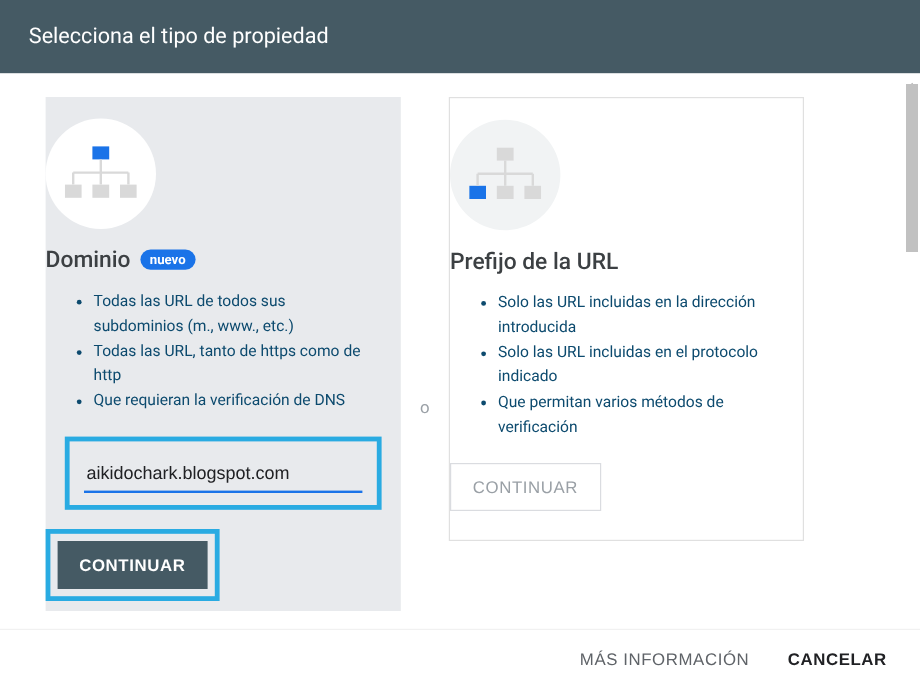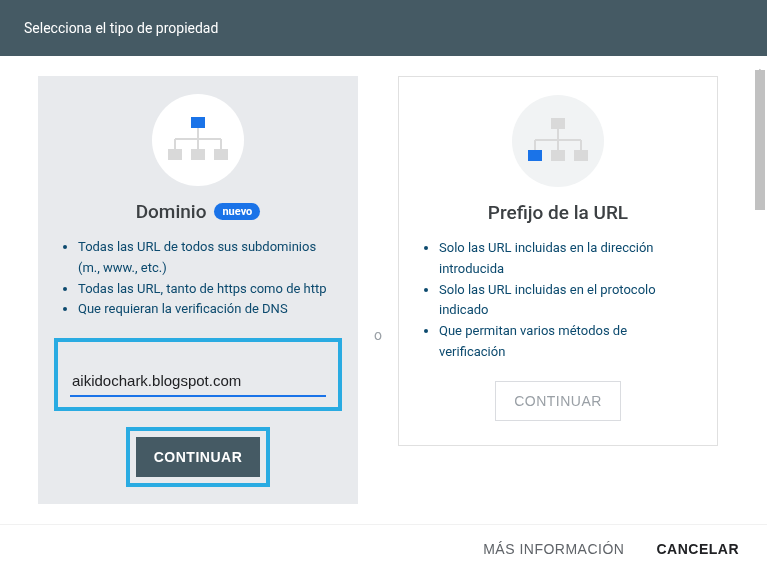--- a/index.html
+++ b/index.html
@@ -7,39 +7,39 @@
     font-family: Roboto, Arial, sans-serif;
     width: 767px; height: 573px;
     background: #fff;
     position: relative;
     overflow: hidden;
   }
   .header {
     background: #455a64;
     color: #fff;
     padding: 20px 24px;
-    font-size: 14px;
+    font-size: 18px;
     font-weight: 400;
   }
   .content {
     display: flex;
     align-items: flex-start;
     padding: 20px 38px 0 38px;
     gap: 0;
     height: 448px;
     overflow-y: auto;
   }
   .card {
     background: #fff;
     border: 1px solid #e0e0e0;
-    width: 320px;
+    width: 296px;
     padding: 18px 0 24px 0;
     display: flex;
     flex-direction: column;
-    align-items: center;
+    align-items: flex-start;
   }
   .card.selected {
     background: #e8eaed;
     border: none;
   }
   .divider-col {
     width: 40px;
     display: flex;
     align-items: center;
     justify-content: center;
@@ -79,21 +79,21 @@
     padding: 0 26px 0 40px;
     color: #0c4a6e;
     font-size: 13px;
     line-height: 1.6;
     margin-bottom: 18px;
     align-self: stretch;
   }
   .input-wrap {
     align-self: stretch;
     margin: 0 16px 16px 16px;
-    padding: 24px 12px 10px 12px;
+    padding: 12px 12px 10px 12px;
   }
   .card.selected .input-wrap {
     border: 4px solid #29abe2;
   }
   .field {
     border: none;
     border-bottom: 2px solid #1a73e8;
     background: transparent;
     font-size: 15px;
     padding: 6px 2px;

